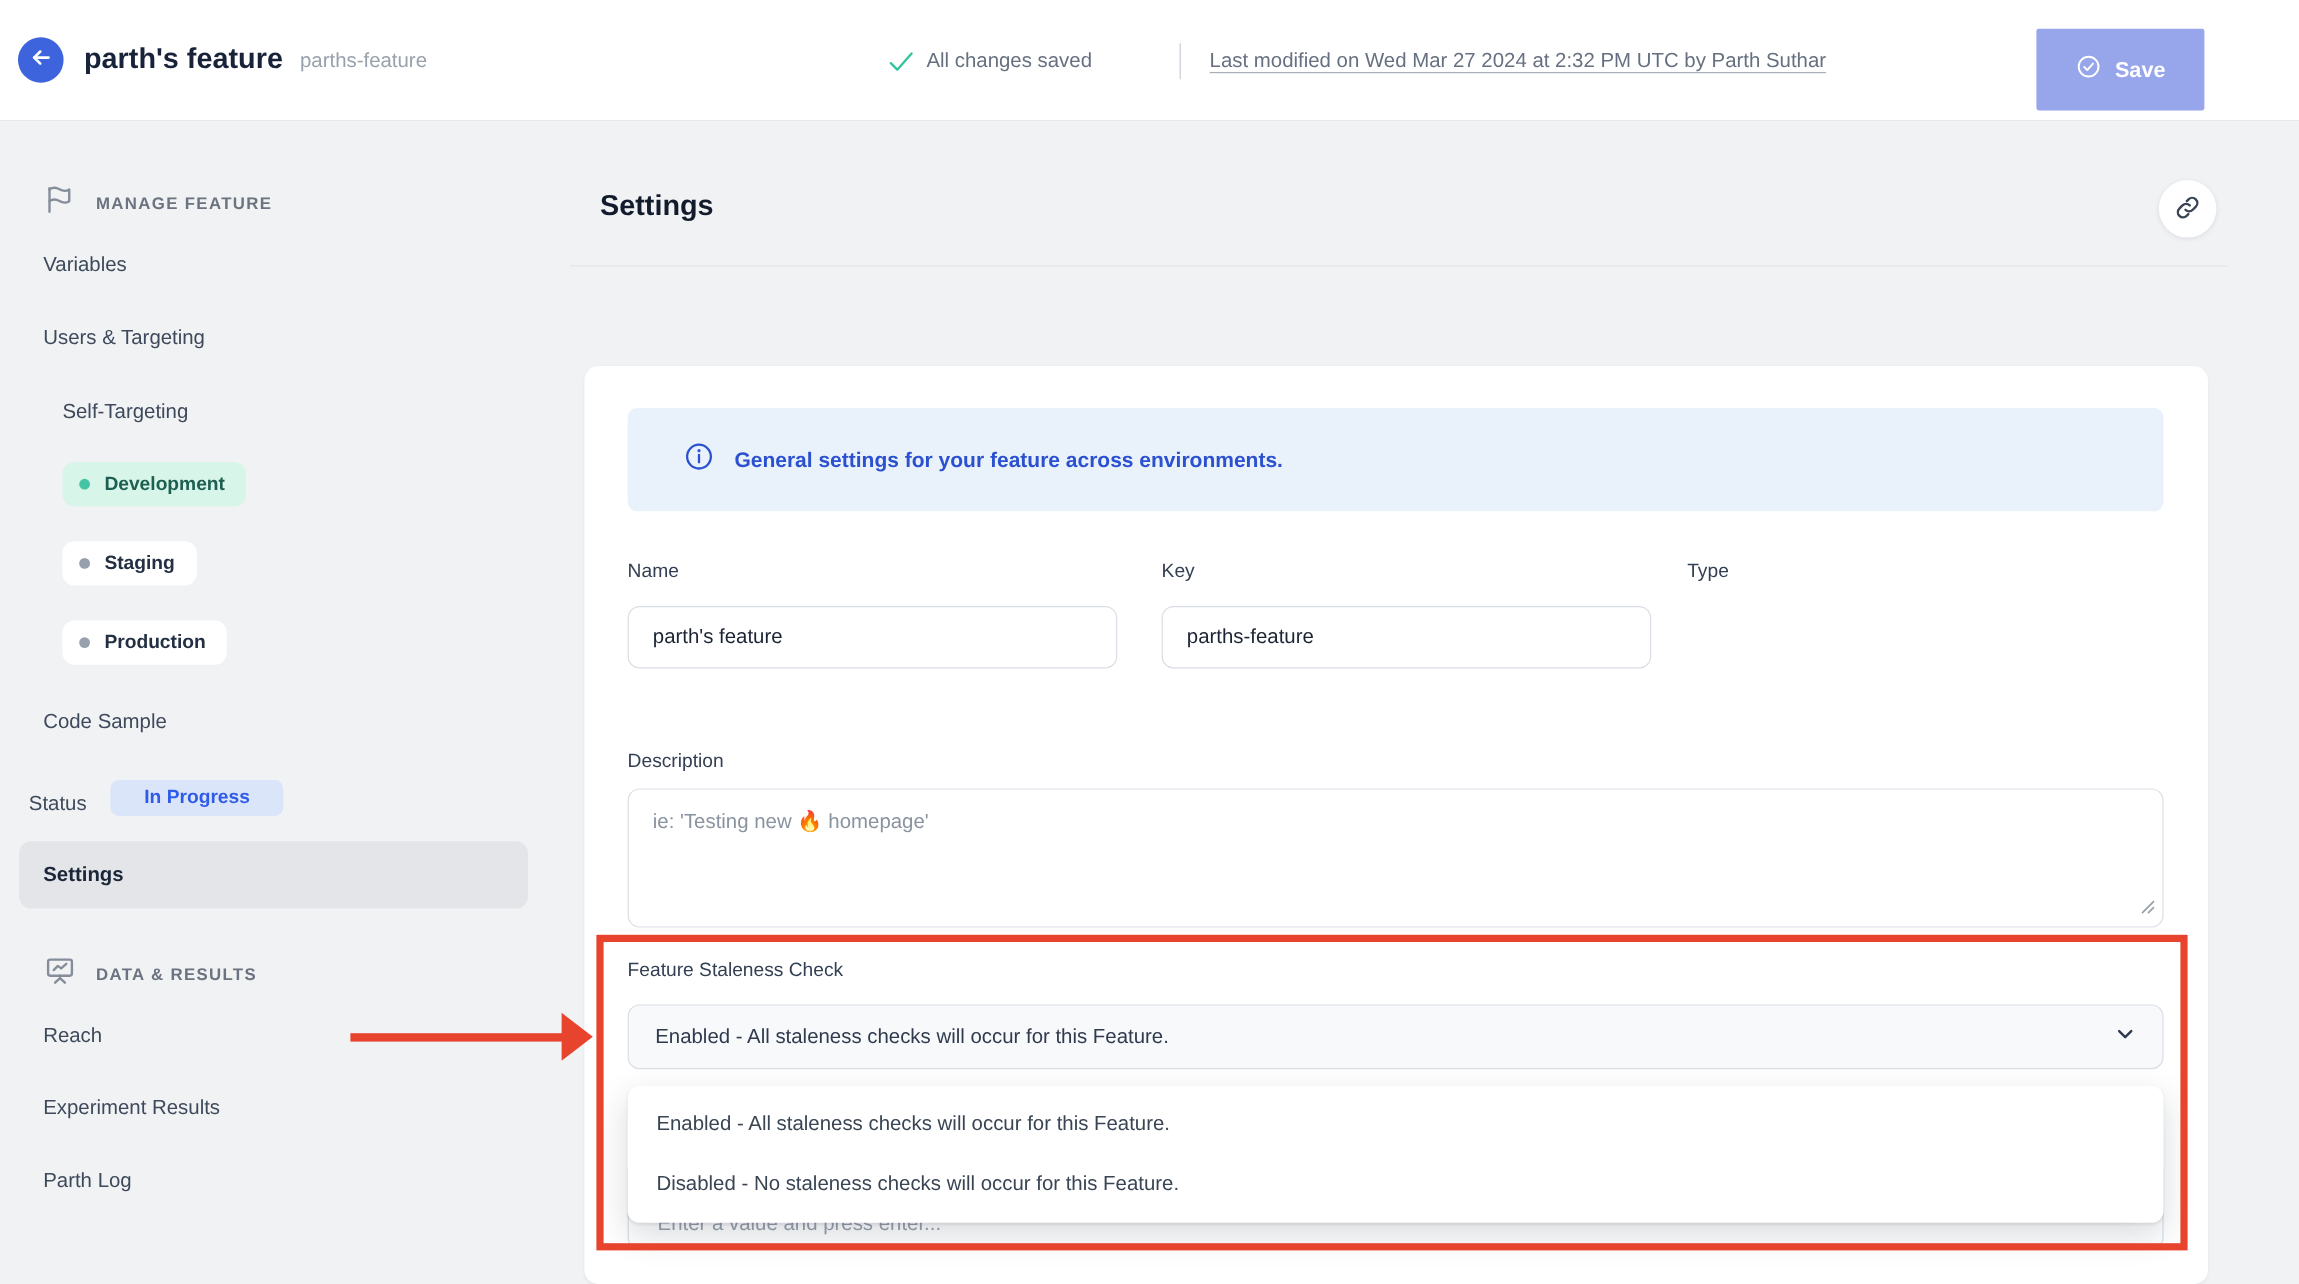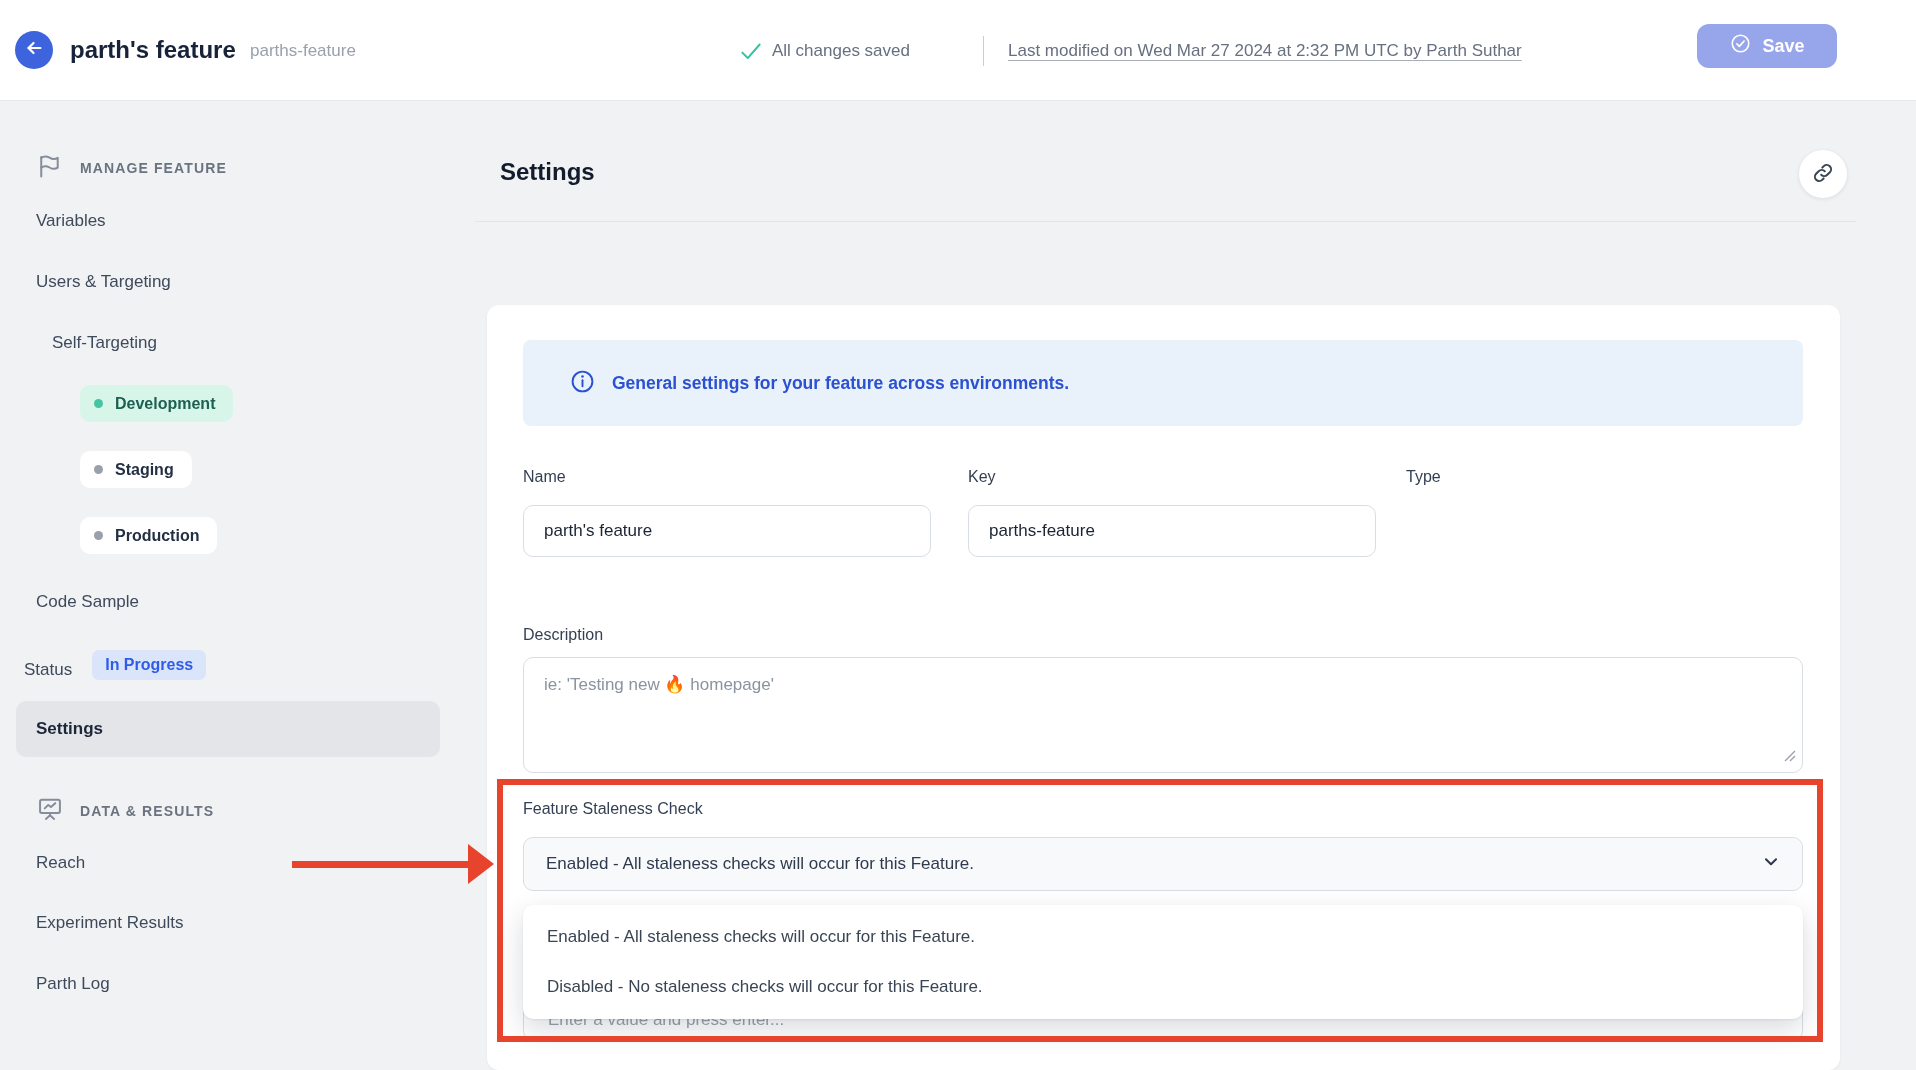--- a/index.html
+++ b/index.html
@@ -11,37 +11,37 @@
     background:#FFFFFF; border-bottom:1px solid #E7E9EC; z-index:6; }
   .back-btn { position:absolute; left:15px; top:31px; width:38px; height:38px;
     border-radius:50%; background:#3D63DD; display:flex; align-items:center; justify-content:center; cursor:pointer; }
   .hdr-title { position:absolute; left:70px; top:36px; font-size:24px; font-weight:700; color:#18233A; }
   .hdr-key { position:absolute; left:250px; top:41px; font-size:17px; color:#99A1AC; }
   .saved-check { position:absolute; left:738px; top:38px; }
   .saved-text { position:absolute; left:772px; top:41px; font-size:17px; color:#667080; }
   .hdr-divider { position:absolute; left:983px; top:36px; width:1px; height:30px; background:#C9CDD4; }
   .modified-text { position:absolute; left:1008px; top:41px; font-size:17px; color:#667080;
     text-decoration:underline; text-decoration-color:#A8AFB9; text-underline-offset:4px; cursor:pointer; }
-  .save-btn { position:absolute; left:1697px; top:24px; width:140px; height:44px;
-    background:#97A5EB; border:none; border-radius:12px; color:#FFFFFF; font-size:18px; font-weight:600;
+  .save-btn { position:absolute; left:1697px; top:24px; width:140px; height:68px;
+    background:#97A5EB; border:none; border-radius:2px; color:#FFFFFF; font-size:18px; font-weight:600;
     display:flex; align-items:center; justify-content:center; gap:10px; cursor:pointer;
     font-family:"Liberation Sans", sans-serif; }
 
   
   .side-section { position:absolute; display:flex; align-items:center; gap:16px; }
   .side-section .sec-label { font-size:14px; font-weight:700; letter-spacing:0.08em; color:#6B7380; }
   .side-item { position:absolute; left:36px; font-size:17px; color:#3E4A5B; height:24px; line-height:24px; cursor:pointer; }
   .env-badge { position:absolute; left:52px; height:37px; display:flex; align-items:center; gap:12px;
-    padding:0 18px 0 14px; border-radius:10px; font-size:16px; font-weight:600; cursor:pointer;margin-left:28px; }
+    padding:0 18px 0 14px; border-radius:10px; font-size:16px; font-weight:600; cursor:pointer; }
   .env-dot { width:9px; height:9px; border-radius:50%; }
   .badge-mint { background:#D8F5EA; color:#1D5F50; }
   .badge-white { background:#FFFFFF; color:#232F42; }
   .status-row { position:absolute; left:24px; top:650px; display:flex; align-items:flex-end; gap:20px; }
   .status-pill { background:#DBE5FA; color:#2F5BE7; font-size:16px; font-weight:600;
-    padding:6px 13px; border-radius:7px; cursor:pointer; }
+    padding:6px 28px; border-radius:7px; cursor:pointer; }
   .settings-selected { position:absolute; left:16px; top:701px; width:424px; height:56px;
     background:#E3E5E9; border-radius:10px; display:flex; align-items:center; cursor:pointer; }
   .settings-selected span { margin-left:20px; font-size:17px; font-weight:600; color:#1B2638; }
 
   
   .band-border { position:absolute; left:475px; top:221px; width:1381px; height:1px; background:#E2E4E8; }
   .page-title { position:absolute; left:500px; top:158px; font-size:24px; font-weight:700; color:#131C2C; }
   .link-btn { position:absolute; left:1799px; top:150px; width:48px; height:48px; border-radius:50%;
     background:#FFFFFF; box-shadow:0 1px 4px rgba(20,30,50,0.10); border:none; cursor:pointer;
     display:flex; align-items:center; justify-content:center; }

